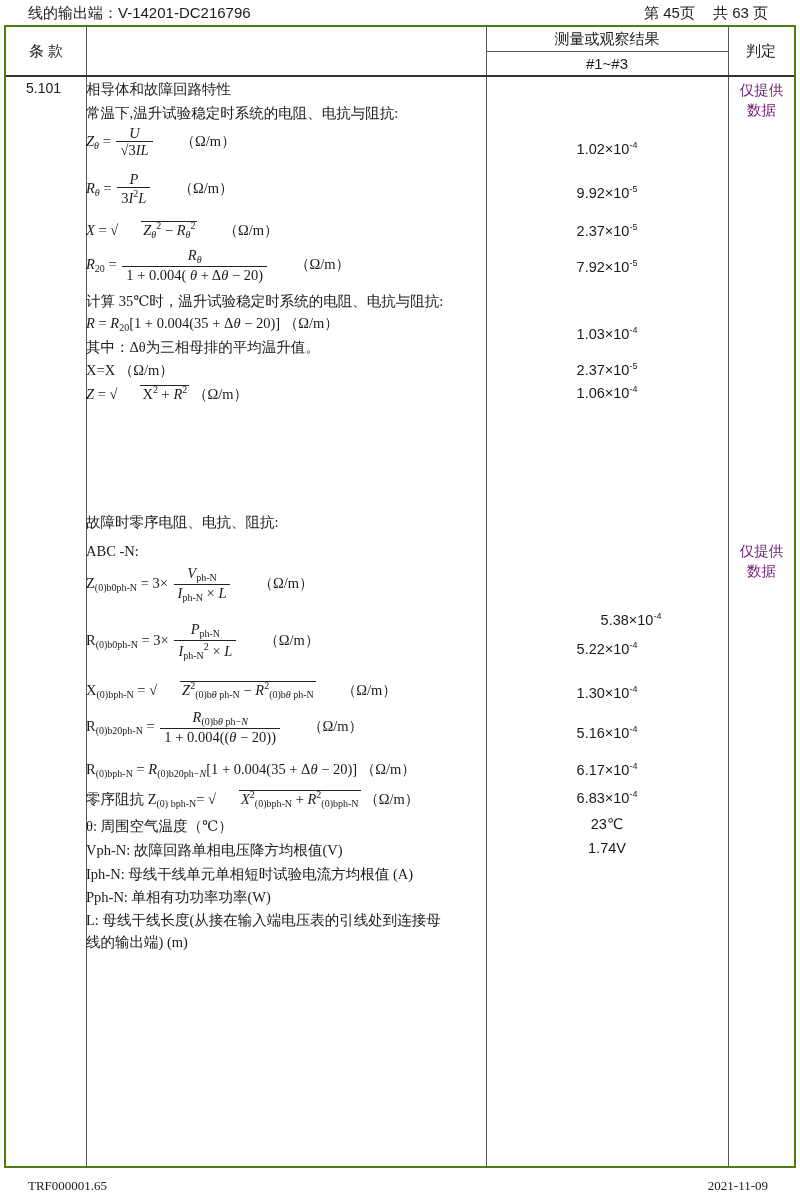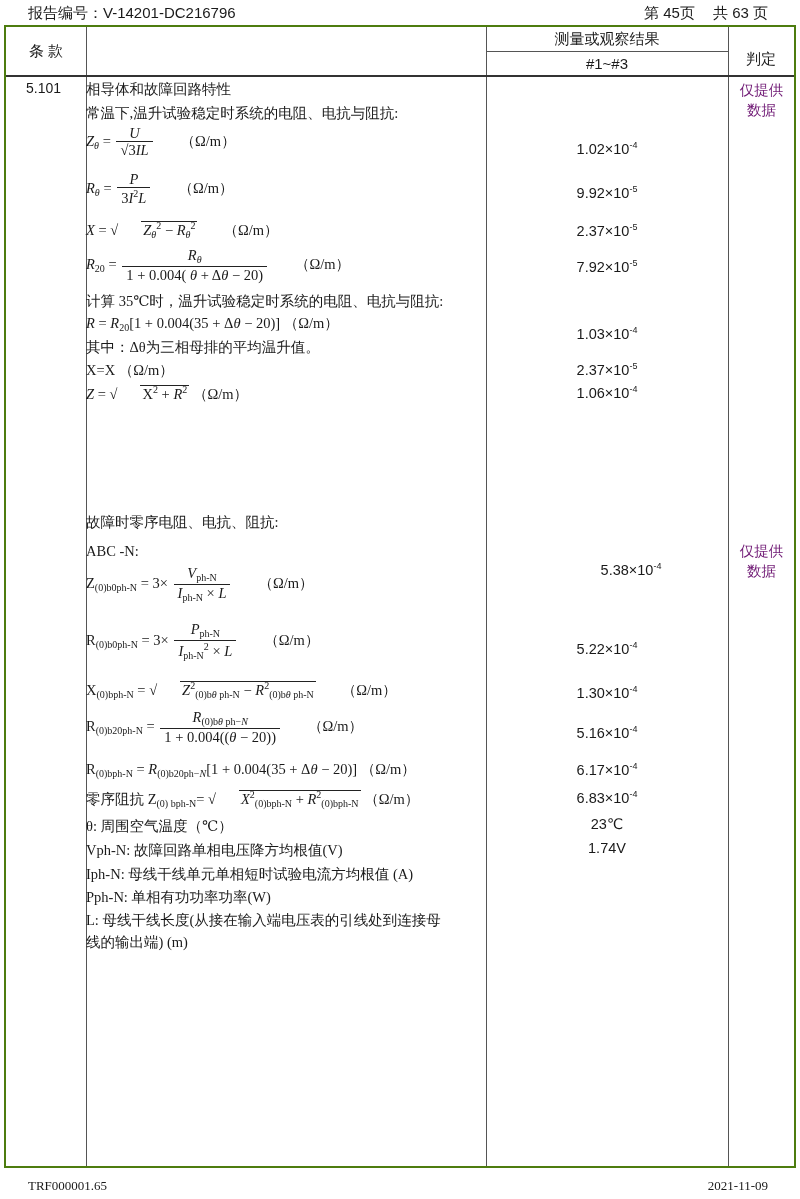--- a/index.html
+++ b/index.html
@@ -36,37 +36,37 @@
   .verdict { position: absolute; left: 728px; width: 67px; text-align: center; font-family: "Liberation Serif", "DejaVu Serif", serif; font-size: 14.5px; line-height: 20px; color: #701a75; }
 
   .footer { position: absolute; top: 1178px; font-family: "Liberation Serif", "DejaVu Serif", serif; font-size: 13px; }
   .footer-left { left: 28px; }
   .footer-right { right: 32px; }
 </style>
 </head>
 <body>
 
 <div class="hdr hdr-left">
-  <span>报告编号：</span><span>V-14201-DC216796</span>
+  <span>线的输出端：</span><span>V-14201-DC216796</span>
 </div>
 <div class="hdr hdr-right">
   <span>第 45页</span><span>共 63 页</span>
 </div>
 
 <div class="table">
   <div class="vline" style="left:80px;"></div>
   <div class="vline" style="left:480px;"></div>
   <div class="vline" style="left:722px;"></div>
   <div class="hline" style="left:480px; width:242px; top:24px;"></div>
   <div class="hline" style="left:0; right:0; top:48px; height:2px; background:#333;"></div>
 
   <div class="th" style="left:0; width:80px; top:0; height:48px;">条    款</div>
   <div class="th" style="left:480px; width:242px; top:0; height:24px;">测量或观察结果</div>
   <div class="th" style="left:480px; width:242px; top:24px; height:24px;">#1~#3</div>
-  <div class="th" style="left:722px; width:66px; top:8px; height:48px;">判定</div>
+  <div class="th" style="left:722px; width:66px; top:0; height:48px;">判定</div>
 </div>
 
 <div class="clause" style="top:80px; left:26px;">5.101</div>
 
 <div class="req" style="top:80px;">相导体和故障回路特性</div>
 <div class="req" style="top:104px;">常温下,温升试验稳定时系统的电阻、电抗与阻抗:</div>
 
 <div class="req" style="top:126px;">
   <i>Z</i><span class="sub"><i>θ</i></span> = <span class="frac">
       <span class="num"><i>U</i></span>
@@ -144,21 +144,21 @@
 <div class="req" style="top:789px;">
   零序阻抗 Z<span class="sub">(0) bph-N</span>= √<span class="sqrt"><span class="rad"><i>X</i><span class="sup">2</span><span class="sub">(0)bph-N</span> + <i>R</i><span class="sup">2</span><span class="sub">(0)bph-N</span></span></span> <span>（Ω/m）</span>
 </div>
 <div class="req" style="top:817px;">θ: 周围空气温度（℃）</div>
 <div class="req" style="top:841px;">Vph-N: 故障回路单相电压降方均根值(V)</div>
 <div class="req" style="top:865px;">Iph-N: 母线干线单元单相短时试验电流方均根值 (A)</div>
 <div class="req" style="top:888px;">Pph-N: 单相有功功率功率(W)</div>
 <div class="req" style="top:911px;">L: 母线干线长度(从接在输入端电压表的引线处到连接母</div>
 <div class="req" style="top:933px;">线的输出端) (m)</div>
 
-<div class="res" style="top:561px;padding-left:48px;"><span>5.38×10</span><sup>-4</sup></div>
+<div class="res" style="top:611px;padding-left:48px;"><span>5.38×10</span><sup>-4</sup></div>
 <div class="res" style="top:640px;"><span>5.22×10</span><sup>-4</sup></div>
 <div class="res" style="top:684px;"><span>1.30×10</span><sup>-4</sup></div>
 <div class="res" style="top:724px;"><span>5.16×10</span><sup>-4</sup></div>
 <div class="res" style="top:761px;"><span>6.17×10</span><sup>-4</sup></div>
 <div class="res" style="top:789px;"><span>6.83×10</span><sup>-4</sup></div>
 <div class="res" style="top:816px;">23℃</div>
 <div class="res" style="top:840px;">1.74V</div>
 
 <div class="verdict" style="top:541px;">
   <div>仅提供</div>

